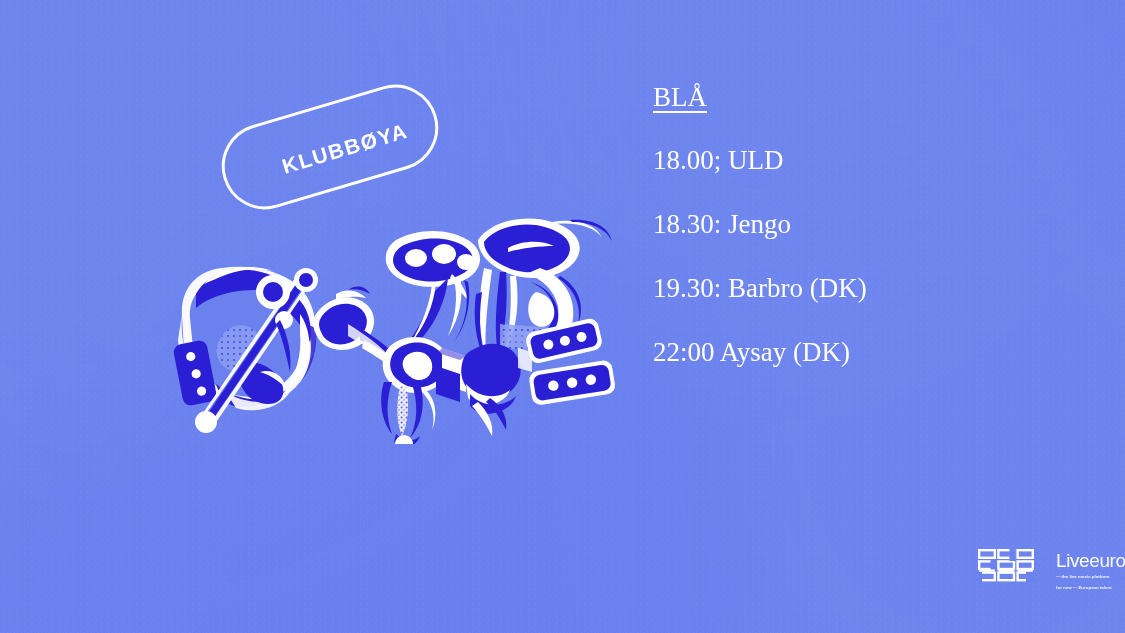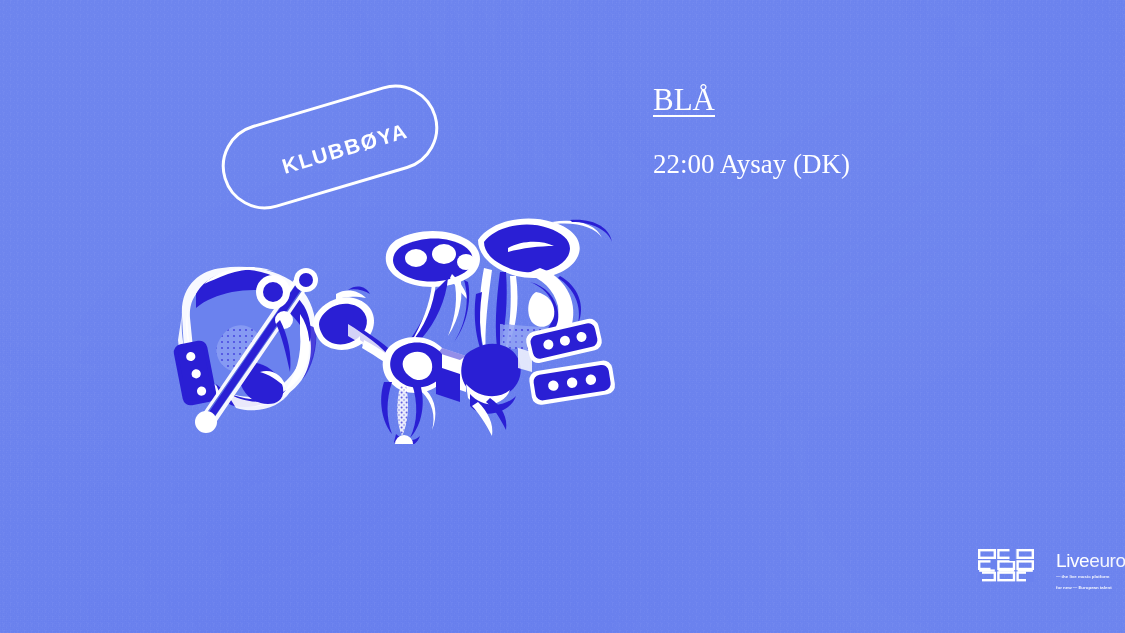--- a/index.html
+++ b/index.html
@@ -73,21 +73,21 @@
   .oya-logo svg { display:block; width:100%; height:100%; }
 
   
   .programme {
     position:absolute;
     left:653px; top:84px;
     width:440px;
   }
   .venue-heading {
     font-family:"Liberation Serif", serif;
-    font-size:31px;
+    font-size:27px;
     line-height:1;
     color:#ffffff;
     text-decoration:underline;
     text-underline-offset:5px;
     text-decoration-thickness:2px;
     margin-bottom:36px;
     display:inline-block;
   }
   .slot-list { list-style:none; }
   .slot-item {
@@ -285,20 +285,23 @@
         <path d="M358 152 L372 156 L372 176 L358 172 Z" fill="#ffffff" opacity=".8"></path>
       </g>
     </svg>
   </div>
 
   <div class="programme">
 
     <div class="venue-heading">BLÅ</div>
 
     <ul class="slot-list">
+      <li class="slot-item">18.00; ULD</li>
+      <li class="slot-item">18.30: Jengo</li>
+      <li class="slot-item">19.30: Barbro (DK)</li>
       <li class="slot-item">22:00 Aysay (DK)</li>
     </ul>
   </div>
 
   <div class="logo-strip">
 
     <div class="bla-mark">
       <svg viewBox="0 0 56 38" xmlns="http://www.w3.org/2000/svg" aria-label="BLA">
         <g fill="none" stroke="#ffffff" stroke-width="2.4">
           <rect x="1.2" y="1.2" width="15.6" height="7.6"></rect>

